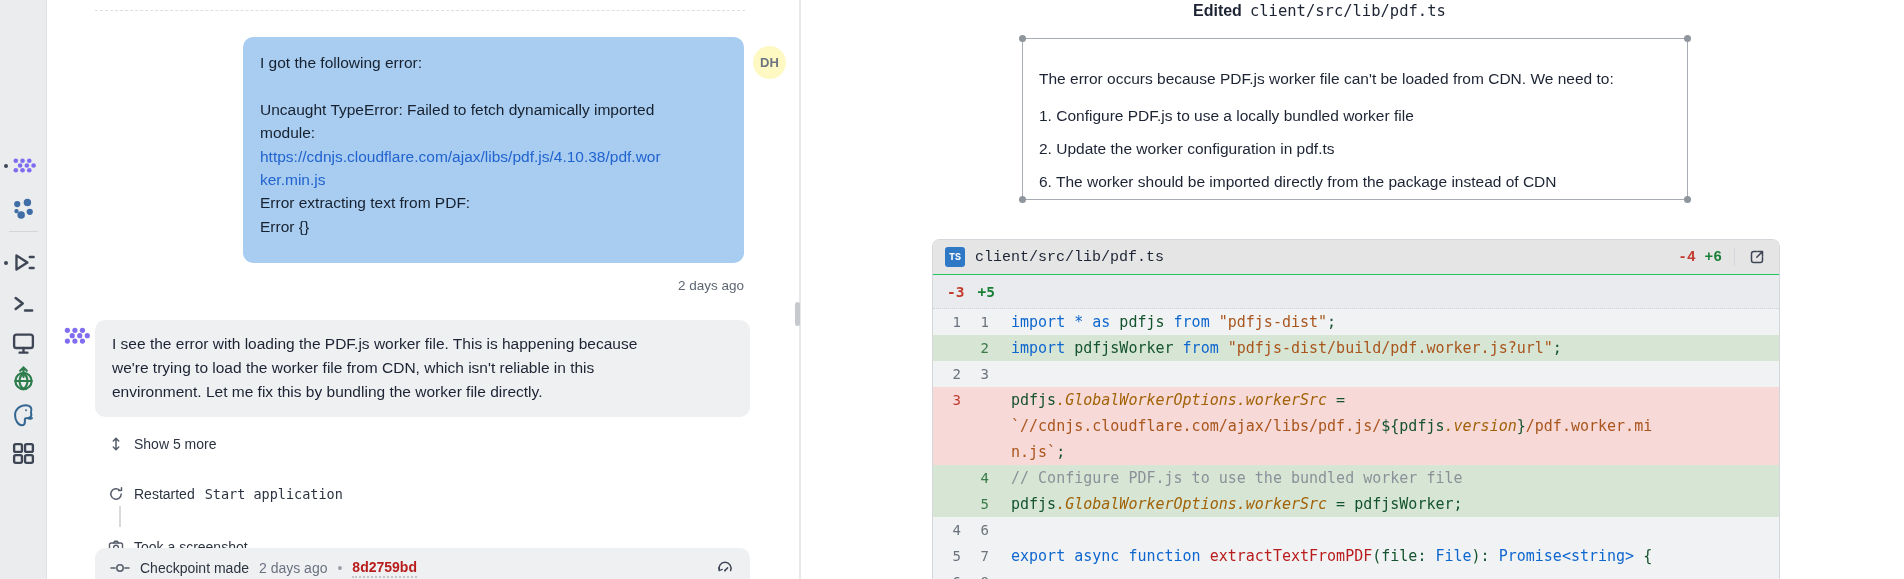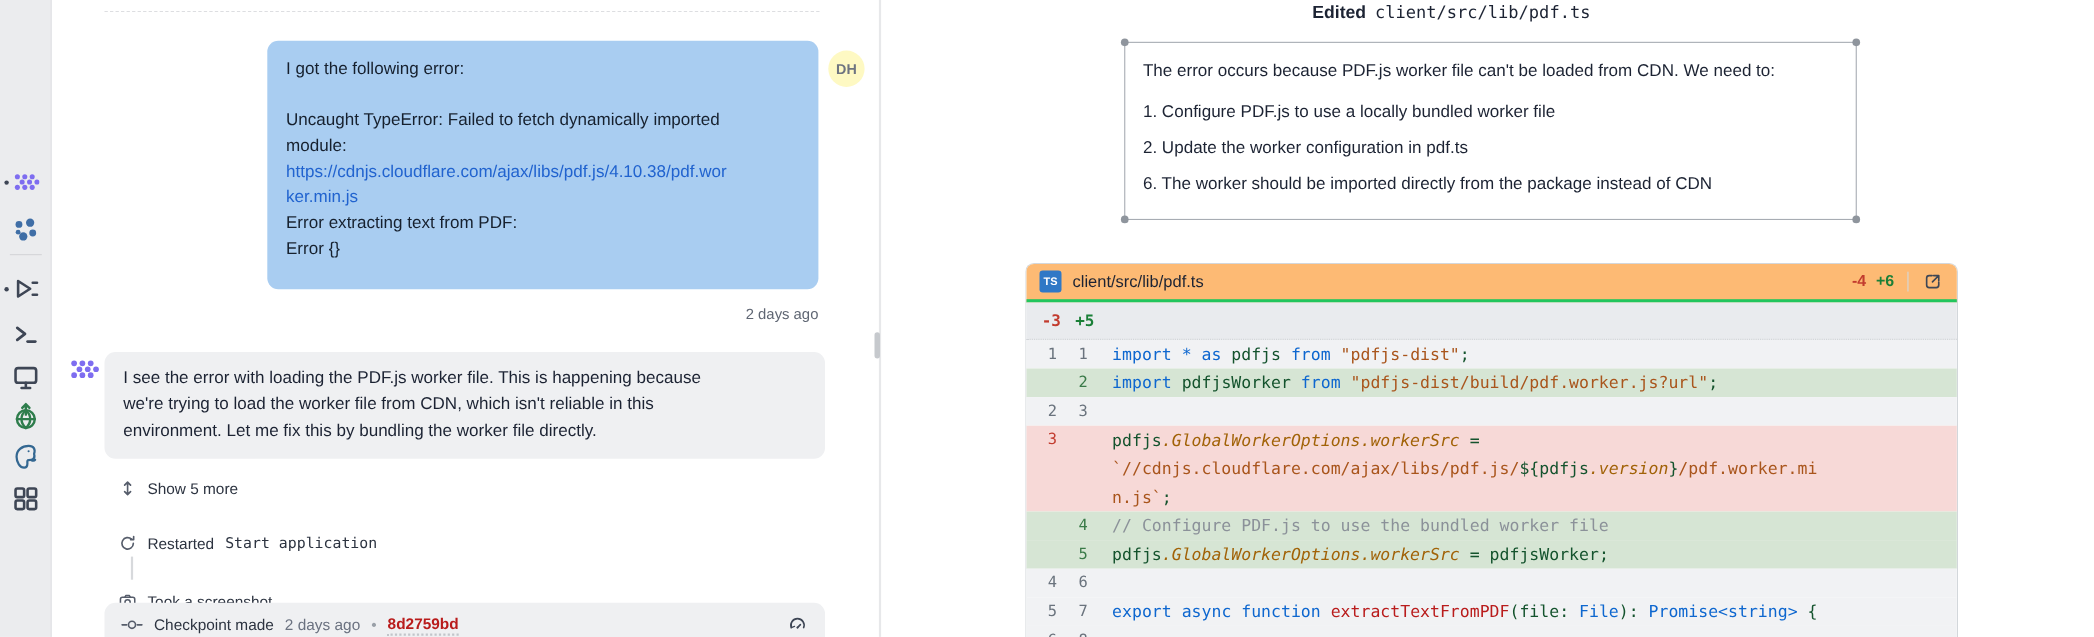--- a/index.html
+++ b/index.html
@@ -54,33 +54,33 @@
   .panel-divider { position:absolute; left:799px; top:0; width:2px; height:579px; background:#e7e8ea; }
   .scroll-thumb { position:absolute; left:795px; top:302px; width:5px; height:24px;
                   border-radius:3px; background:#c6c9cd; cursor:pointer; }
 
   
   .edit-title { position:absolute; left:1193px; top:2px; display:flex; align-items:baseline; gap:8px; }
   .edit-title .prefix { font-size:16px; font-weight:700; }
   .edit-title .path { font-family:"DejaVu Sans Mono",monospace; font-size:15.5px; }
 
   .note-box { position:absolute; left:1022px; top:38px; width:666px; height:162px;
-              border:1px solid #a7acb3; background:#fff; padding:14px 16px;
+              border:1px solid #a7acb3; background:#fff; padding:28px 16px;
               font-size:15.5px; line-height:24px; }
   .note-items { margin-top:13px; }
   .note-item { margin-top:9px; }
   .handle { position:absolute; width:7px; height:7px; border-radius:50%; background:#8f959d; }
   .h-tl { left:-4px; top:-4px; } .h-tr { right:-4px; top:-4px; }
   .h-bl { left:-4px; bottom:-4px; } .h-br { right:-4px; bottom:-4px; }
 
   .diff-card { position:absolute; left:932px; top:239px; width:848px; height:360px;
                border:1px solid #d3d7db; border-bottom:none; border-radius:8px 8px 0 0;
                background:#fff; overflow:hidden; }
   .diff-header { height:35px; display:flex; align-items:center; padding:0 12px;
-                 background:#fdba74; border-bottom:3px solid #22c55e; }
+                 background:#e5e5e5; border-bottom:1px solid #22c55e;font-family:Liberation Mono, monospace; }
   .ts-icon { width:20px; height:20px; border-radius:3px; background:#2f78c6; color:#fff;
              font-size:10px; font-weight:700; display:flex; align-items:center; justify-content:center; }
   .diff-filename { margin-left:10px; font-size:15px; color:#1c2333; cursor:pointer; }
   .diff-counts { margin-left:auto; display:flex; align-items:center; gap:9px;
                  font-size:14.5px; font-weight:600; }
   .count-del { color:#c23b2e; }
   .count-add { color:#1a7f37; }
   .hdr-vdiv { width:1px; height:18px; background:#d3d7db; margin:0 3px; }
   .open-icon { width:20px; height:20px; cursor:pointer; }
 

